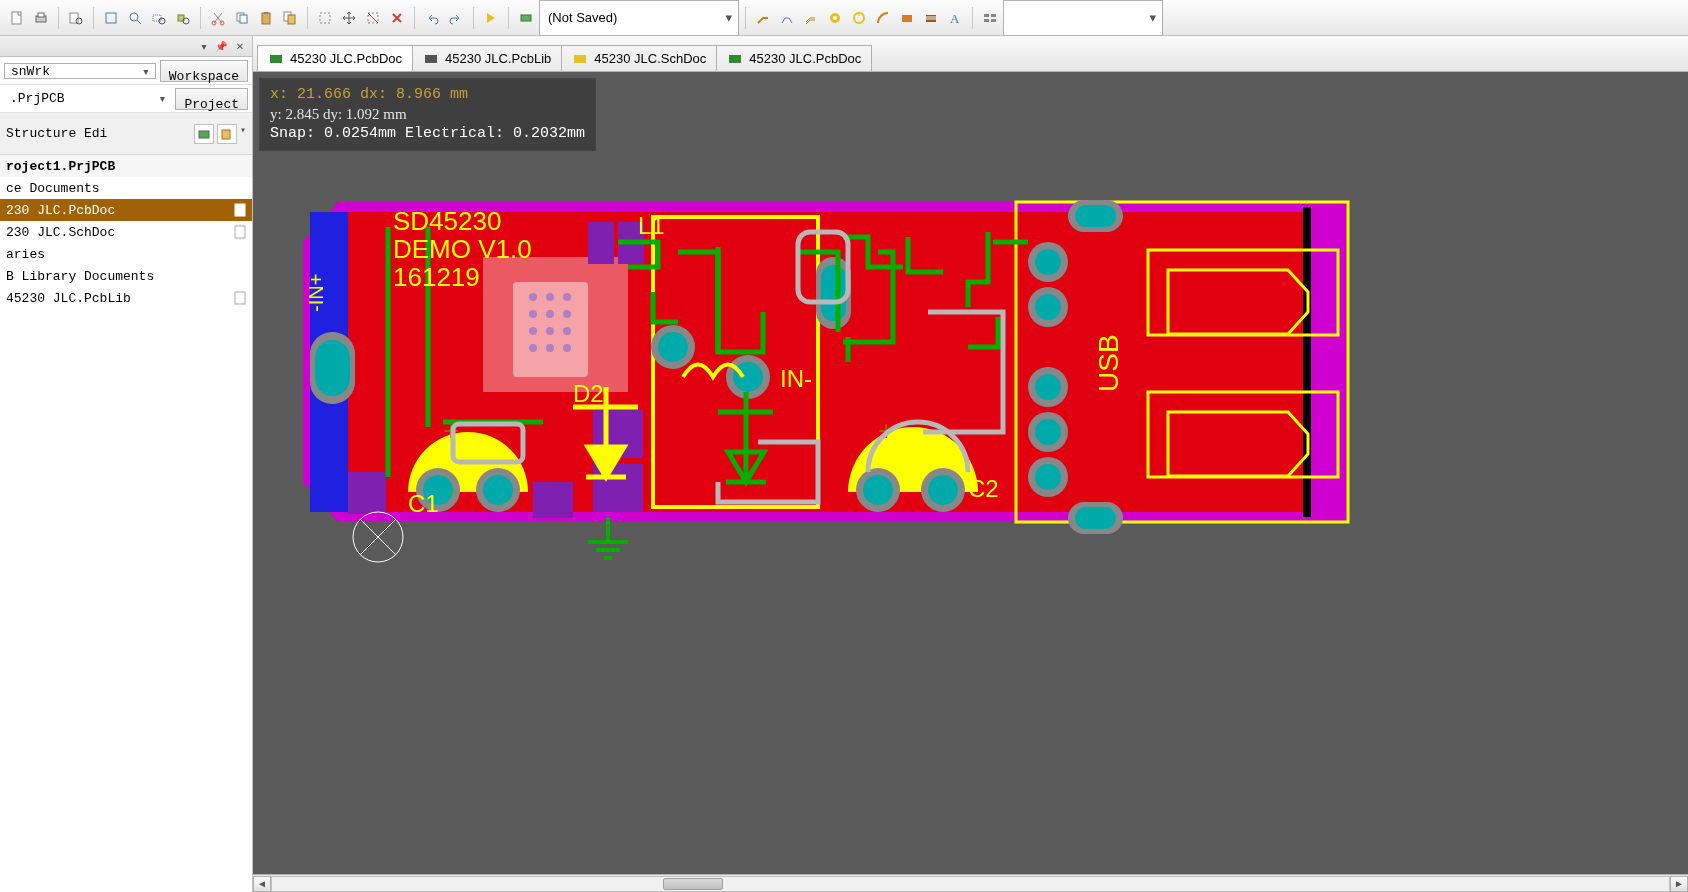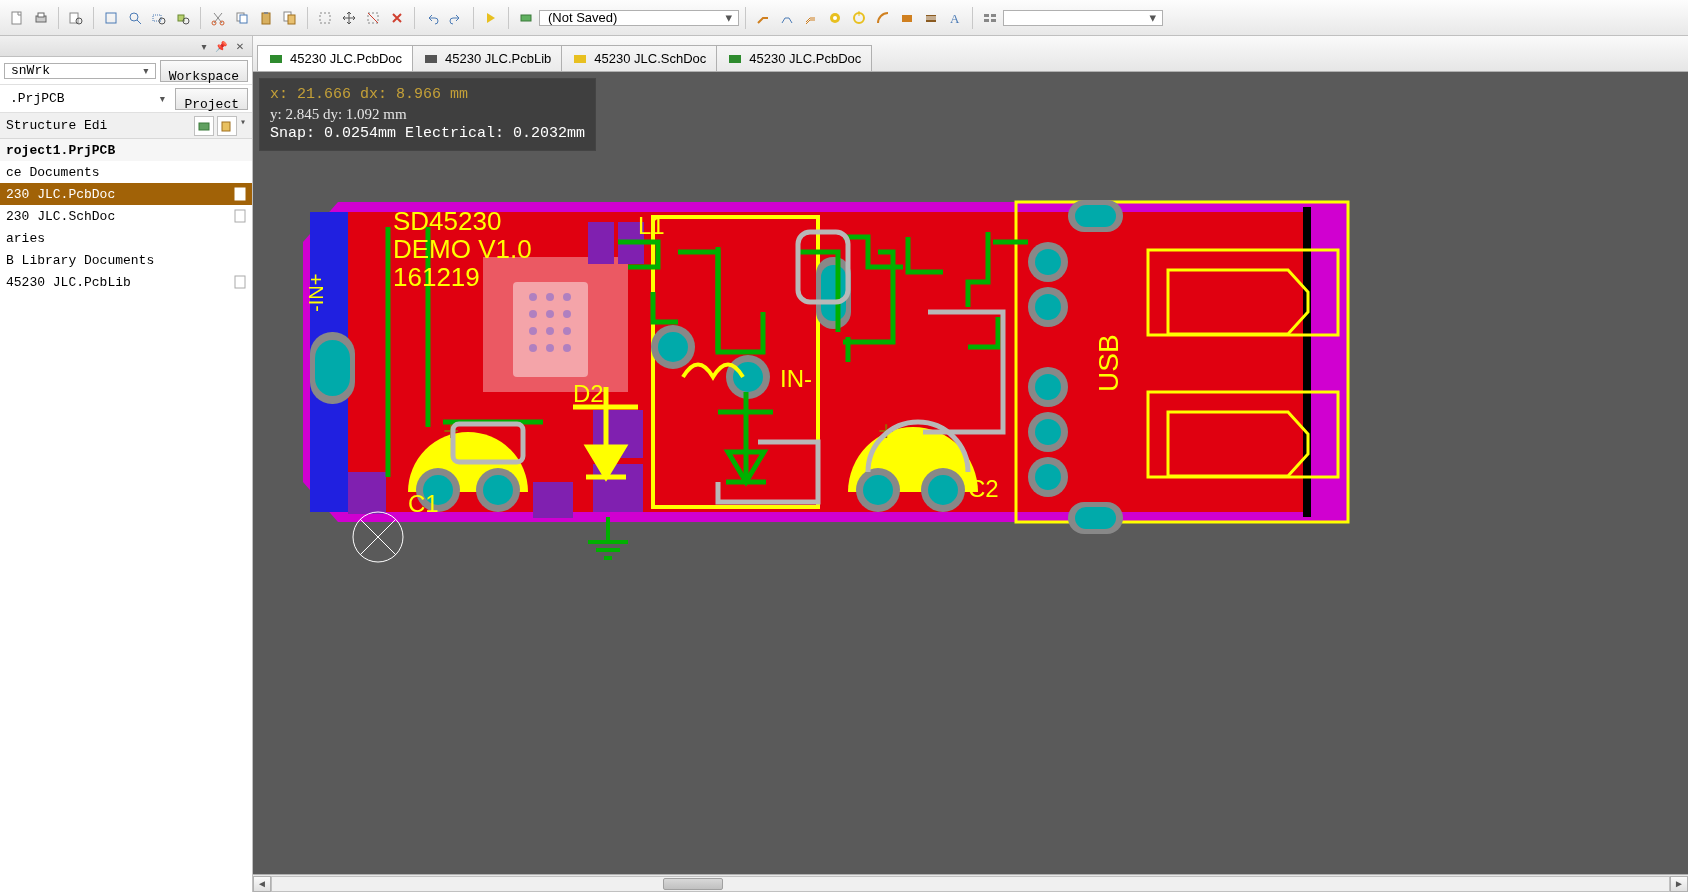--- a/index.html
+++ b/index.html
@@ -2,33 +2,33 @@
 <html><head>
 <meta charset="utf-8">
 <style>
 * { box-sizing: border-box; margin: 0; padding: 0; }
 body { font-family: "Segoe UI", Tahoma, sans-serif; font-size: 12px; background: #f0f0f0; width: 1688px; height: 892px; overflow: hidden; }
 
 .toolbar { height: 36px; background: linear-gradient(#fdfdfd, #e8e8e8); border-bottom: 1px solid #c0c0c0; display: flex; align-items: center; padding: 0 6px; gap: 2px; }
 .tb-sep { width: 1px; height: 22px; background: #c8c8c8; margin: 0 4px; }
 .tb-btn { width: 22px; height: 22px; display: flex; align-items: center; justify-content: center; cursor: pointer; border-radius: 2px; }
 .tb-btn svg { width: 16px; height: 16px; }
-.tb-combo { height: 16px; border: 1px solid #b0b0b0; background: #fff; padding: 0 22px 0 8px; min-width: 200px; position: relative; font-size: 13px; display: flex; align-items: center; }
+.tb-combo { height: 36px; border: 1px solid #b0b0b0; background: #fff; padding: 0 22px 0 8px; min-width: 200px; position: relative; font-size: 13px; display: flex; align-items: center; }
 .tb-combo::after { content: "▾"; position: absolute; right: 6px; color: #555; }
 
 .workspace { display: flex; height: 856px; }
 
 .sidebar { width: 253px; background: #f6f6f6; border-right: 1px solid #c0c0c0; display: flex; flex-direction: column; }
 .panel-header { height: 21px; background: linear-gradient(#f0f0f0,#e0e0e0); border-bottom: 1px solid #c0c0c0; display: flex; align-items: center; justify-content: flex-end; padding: 0 4px; gap: 2px; }
 .panel-header .phbtn { width: 16px; height: 16px; display:flex; align-items:center; justify-content:center; cursor:pointer; font-size:10px; color:#555; }
 .side-row { display:flex; align-items:center; height:28px; border-bottom:1px solid #e0e0e0; padding:0 4px; gap:4px; background:#fff;}
-.side-row .combo { flex:1; height:16px; border:1px solid #b0b0b0; background:#fff; padding:0 20px 0 6px; position:relative; display:flex; align-items:center; font-family:"Courier New",monospace; font-size:13px;}
+.side-row .combo { flex:1; height:16px; border:1px solid #b0b0b0; background:#fff; padding:0 20px 0 6px; position:relative; display:flex; font-family:"Courier New",monospace; font-size:13px;}
 .side-row .combo::after{content:"▾"; position:absolute; right:5px; color:#555;}
 .side-row .btn { height:22px; padding:8px 8px; border:1px solid #b0b0b0; background:linear-gradient(#fafafa,#e6e6e6); font-family:"Courier New",monospace; font-size:13px; cursor:pointer;}
-.side-label-row{display:flex; align-items:center; height:26px; padding:0 6px; gap:6px; background:#f0f0f0; border-bottom:1px solid #d8d8d8; font-family:"Courier New",monospace; font-size:13px;}
+.side-label-row{display:flex; align-items:center; height:42px; padding:0 6px; gap:6px; background:#f0f0f0; border-bottom:1px solid #d8d8d8; font-family:"Courier New",monospace; font-size:13px;}
 .side-label-row .icons{margin-left:auto; display:flex; gap:3px;}
 .mini-icon{width:20px;height:20px;display:flex;align-items:center;justify-content:center;border:1px solid #c0c0c0;background:#fff;cursor:pointer;}
 
 .tree{background:#fff; flex:1; overflow:auto; font-family:"Courier New",monospace; font-size:13px;}
 .tree-item{height:22px; display:flex; align-items:center; padding:0 4px 0 6px; border-bottom:0; position:relative;}
 .tree-item.bold{font-weight:bold; background:#f6f6f6;}
 .tree-item.selected{background:#a16207; color:#fff;}
 .tree-item .doc-icon{margin-left:auto; width:16px; height:16px; display:flex; align-items:center; justify-content:center;}
 
 .main{flex:1; display:flex; flex-direction:column; background:#e8e8e8;}

